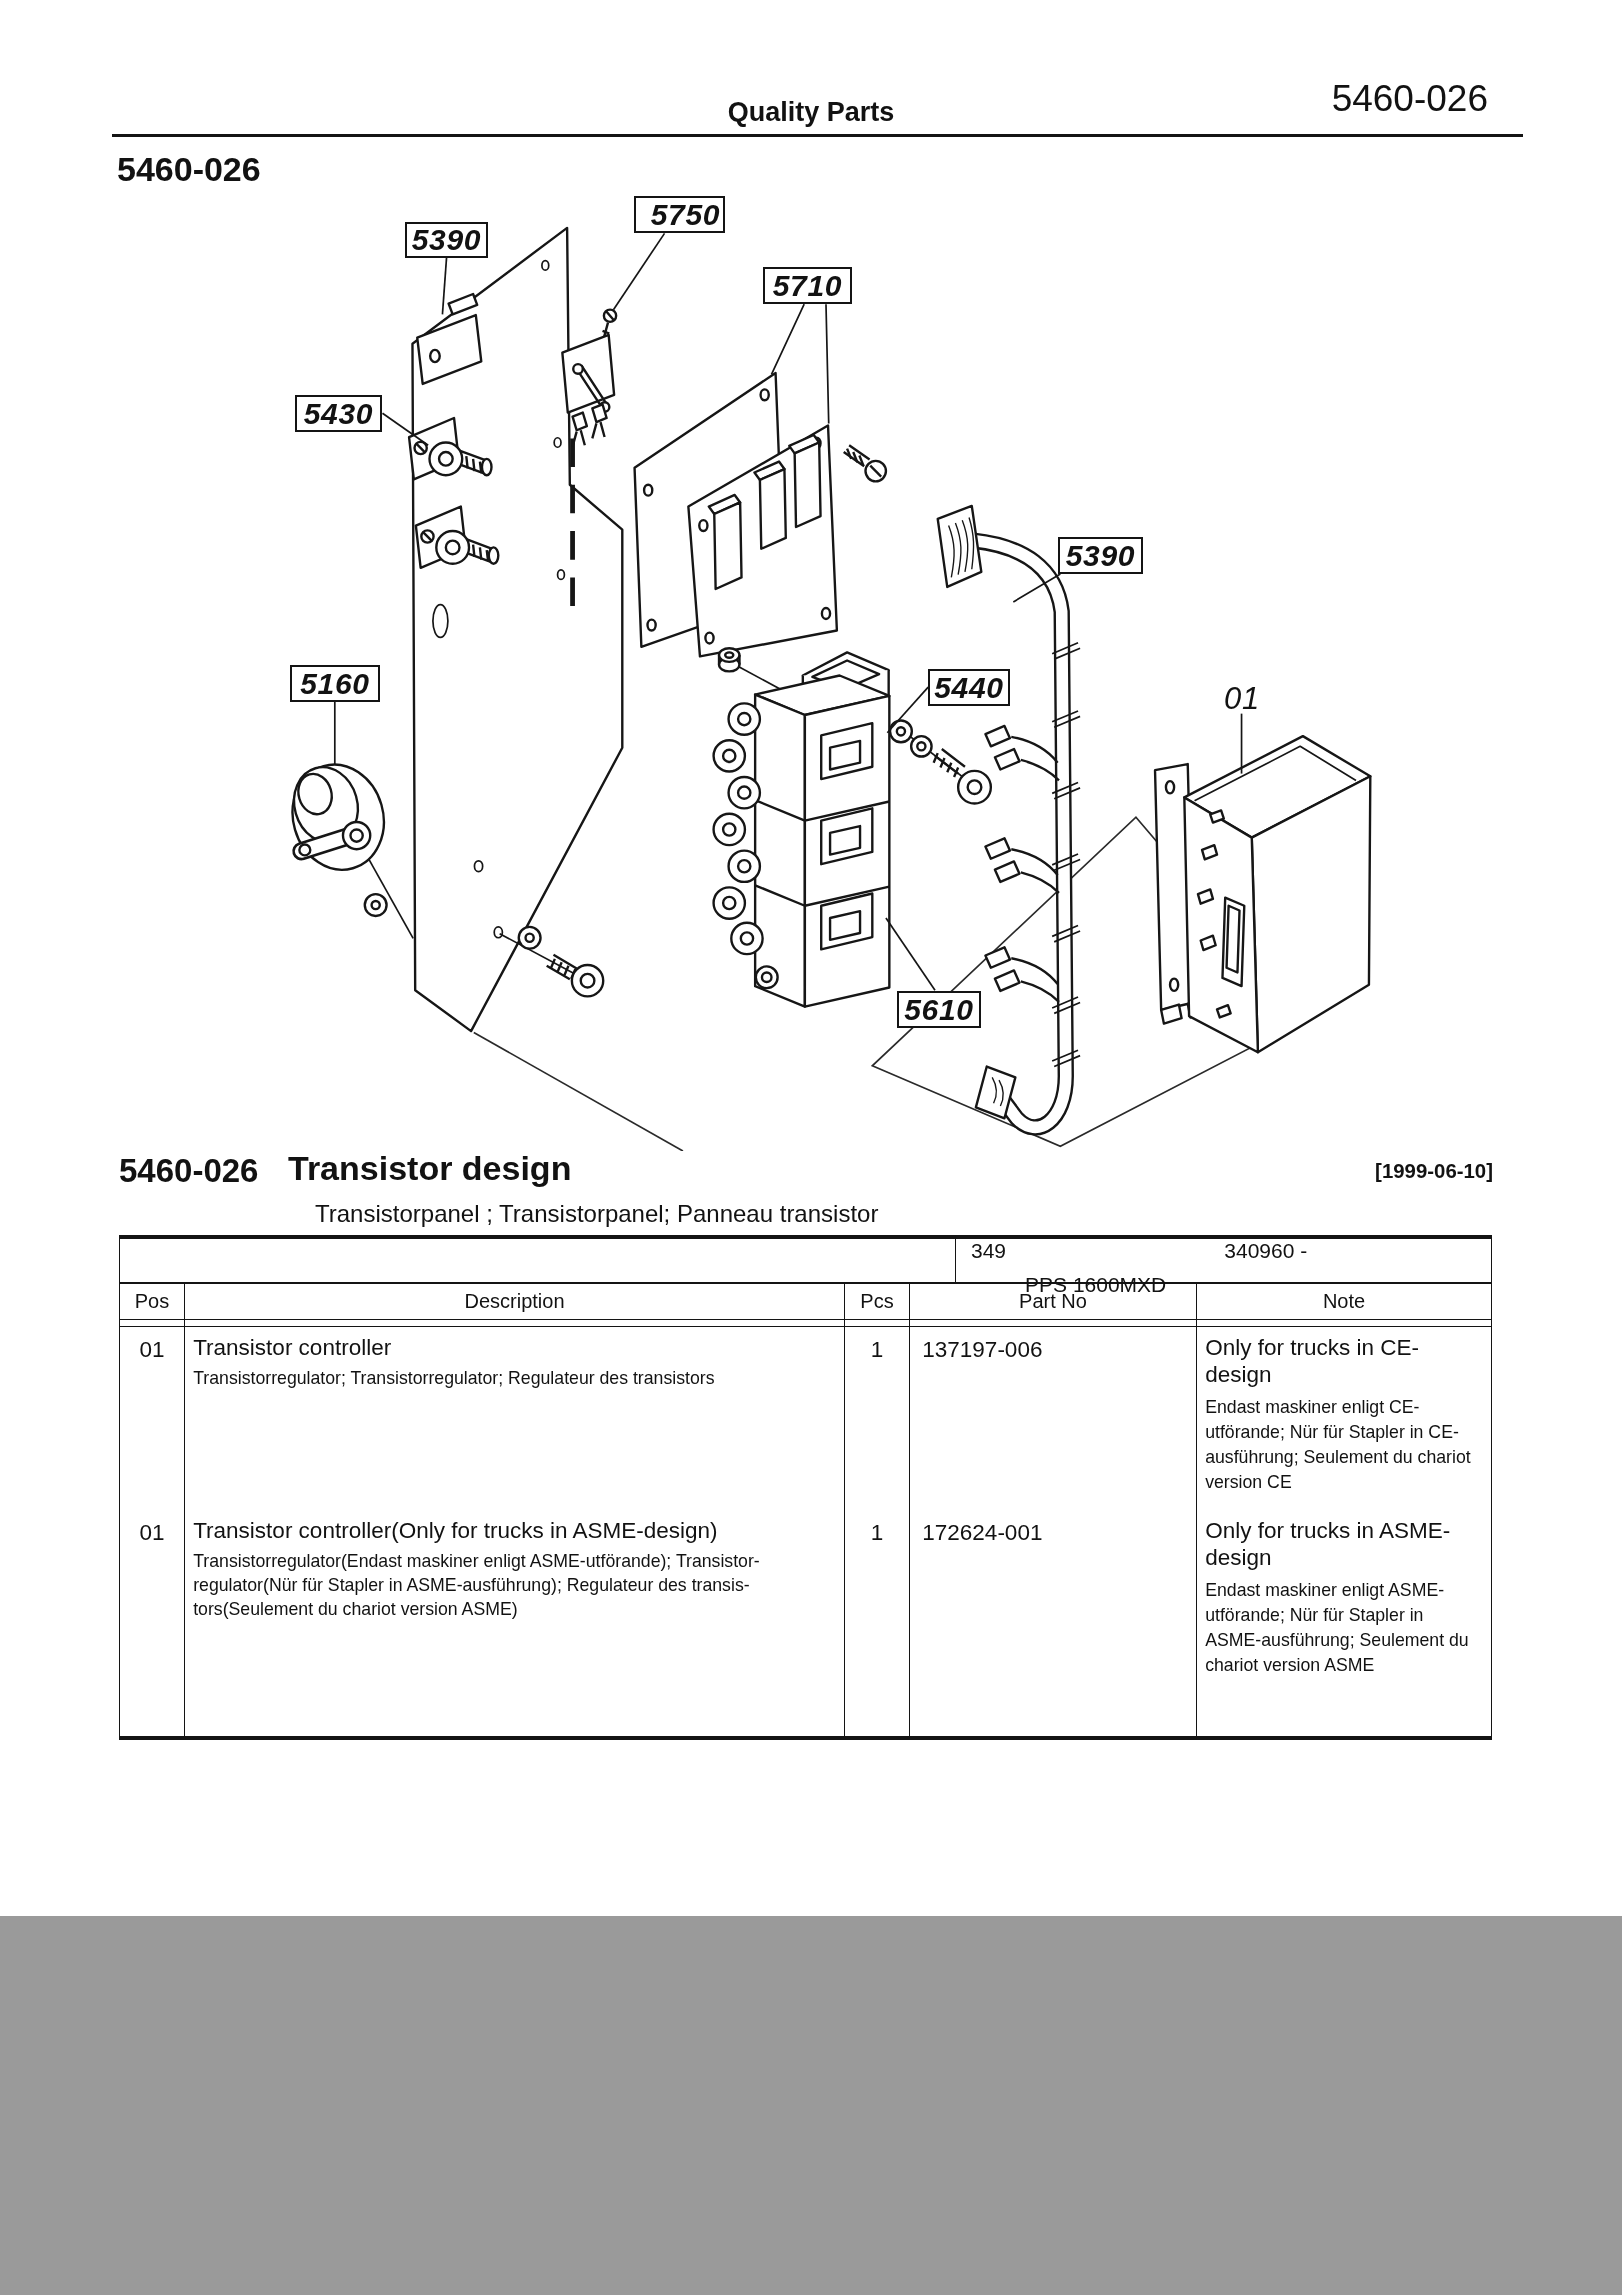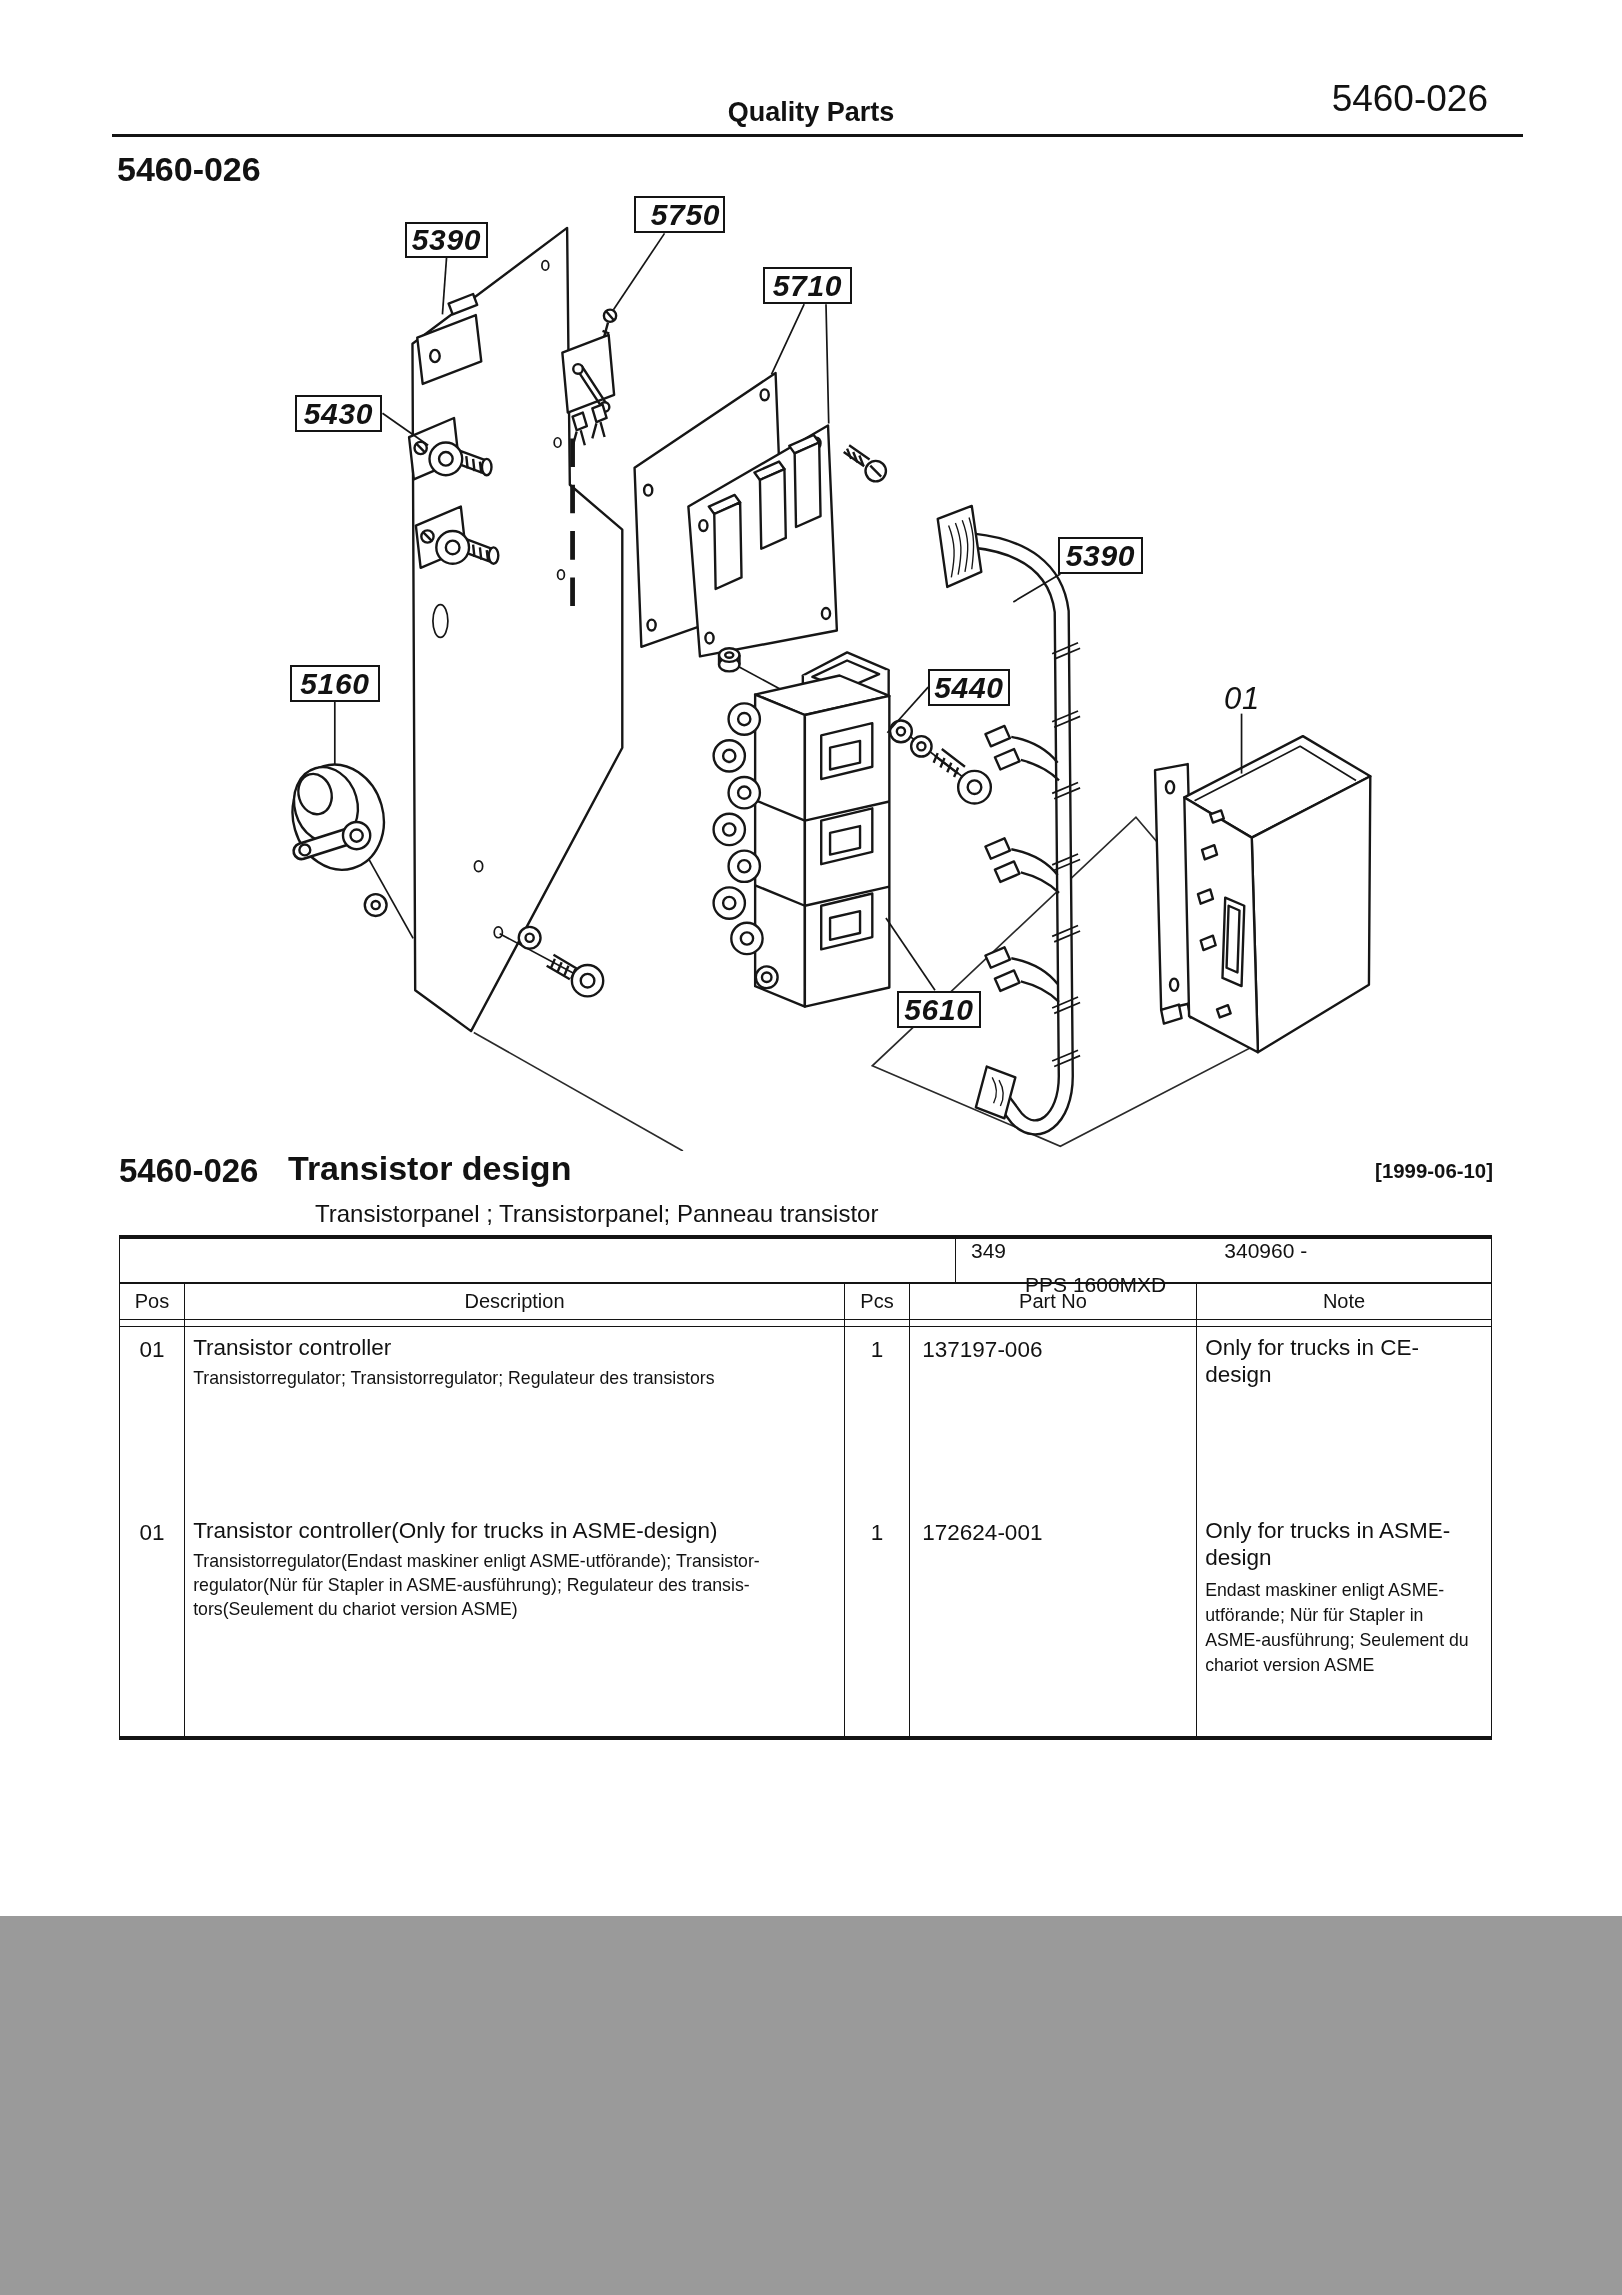--- a/index.html
+++ b/index.html
@@ -333,20 +333,24 @@
       <div class="bcell pos r1">01</div>
       <div class="bcell r1">
         <div class="desc-main">Transistor controller</div>
         <div class="desc-sub">Transistorregulator; Transistorregulator; Regulateur des transistors</div>
       </div>
       <div class="bcell pcs r1">1</div>
       <div class="bcell part r1">137197-006</div>
       <div class="bcell r1 nor">
         <div class="note-main">Only for trucks in CE-
 design</div>
+        <div class="note-sub">Endast maskiner enligt CE-
+utförande; Nür für Stapler in CE-
+ausführung; Seulement du chariot
+version CE</div>
       </div>
 
       <div class="bcell pos r2">01</div>
       <div class="bcell r2">
         <div class="desc-main">Transistor controller(Only for trucks in ASME-design)</div>
         <div class="desc-sub">Transistorregulator(Endast maskiner enligt ASME-utförande); Transistor-
 regulator(Nür für Stapler in ASME-ausführung); Regulateur des transis-
 tors(Seulement du chariot version ASME)</div>
       </div>
       <div class="bcell pcs r2">1</div>

